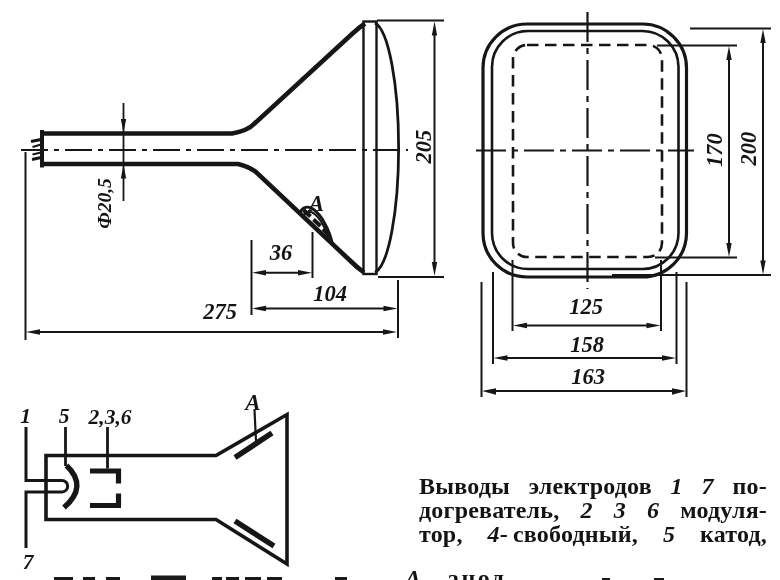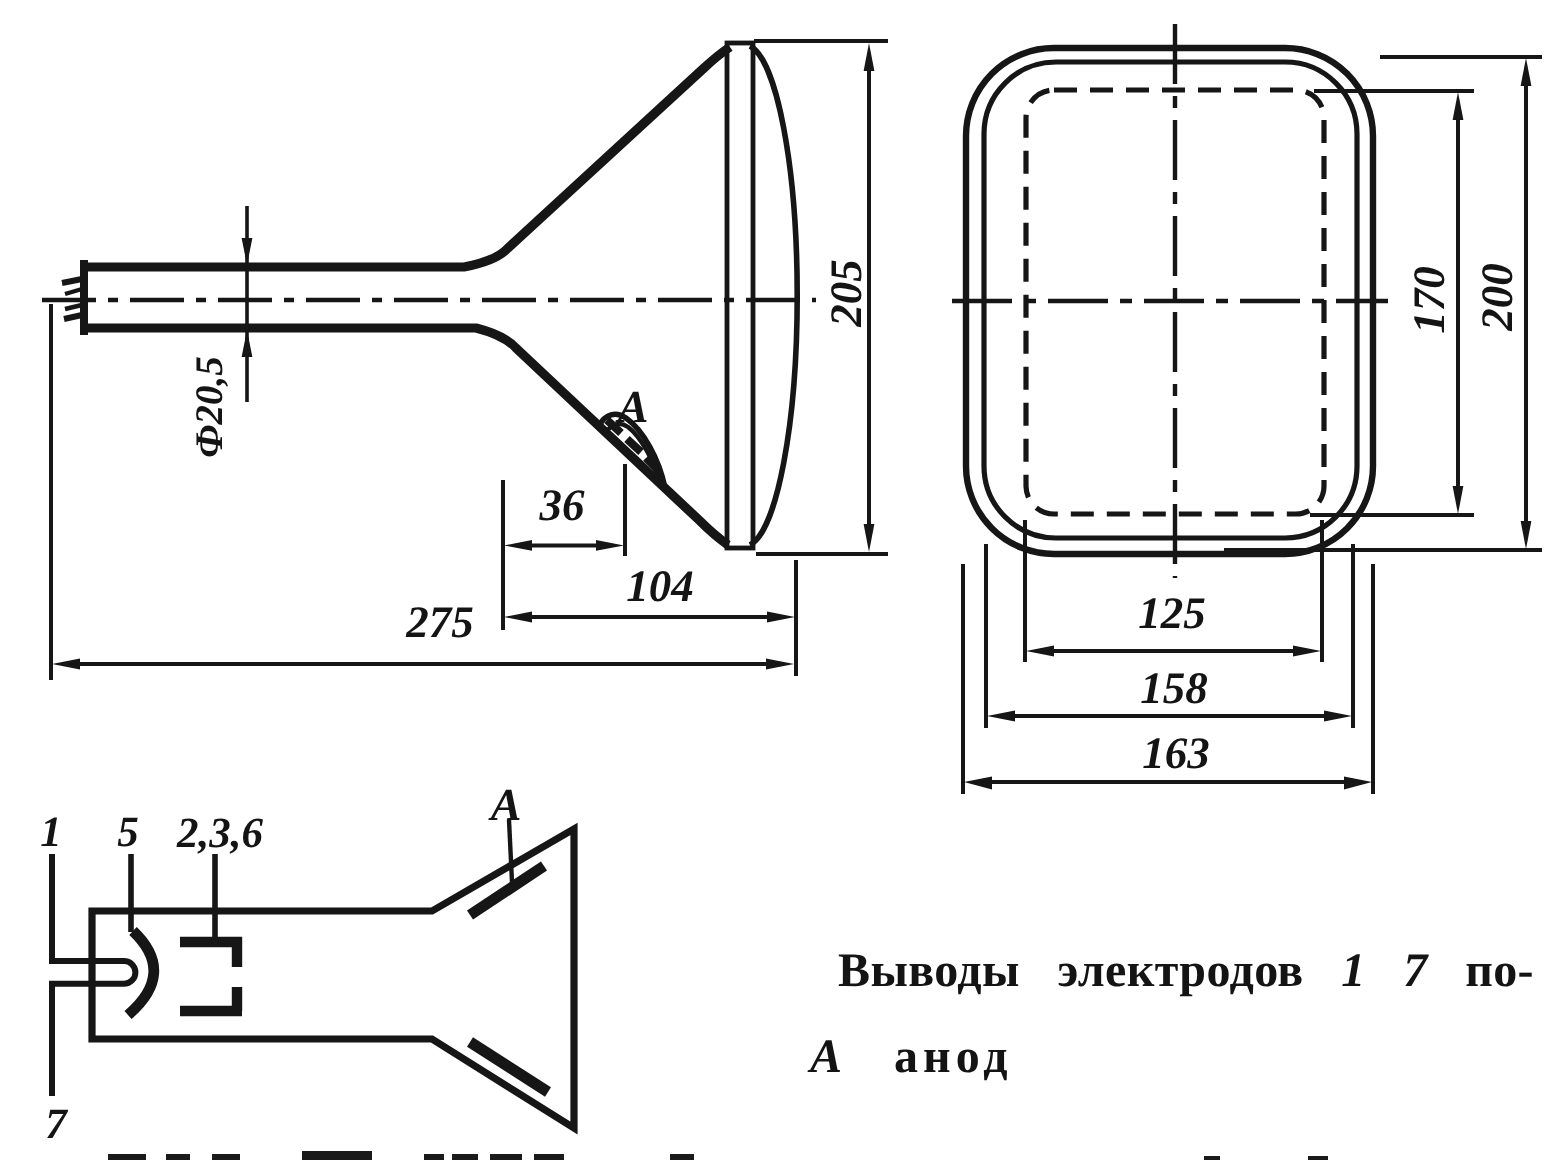--- a/index.html
+++ b/index.html
@@ -157,14 +157,16 @@
 <rect x="226" y="577" width="13" height="3"></rect>
 <rect x="245" y="577" width="16" height="3"></rect>
 <rect x="267" y="577" width="15" height="3"></rect>
 <rect x="335" y="577" width="12" height="3"></rect>
 <rect x="602" y="578" width="8" height="2"></rect>
 <rect x="654" y="578" width="10" height="2"></rect>
 </g>
 </svg>
 <div class="cap">
 <div>Выводы электродов <i>1</i> <i>7</i> по-</div>
+<div>догреватель, <i>2</i> <i>3</i> <i>6</i> модуля-</div>
+<div>тор, <span style="display:inline-block"><i>4</i>- свободный,</span> <i>5</i> катод,</div>
 <div class="last"><i>А</i> анод</div>
 </div>
 
 </body></html>

